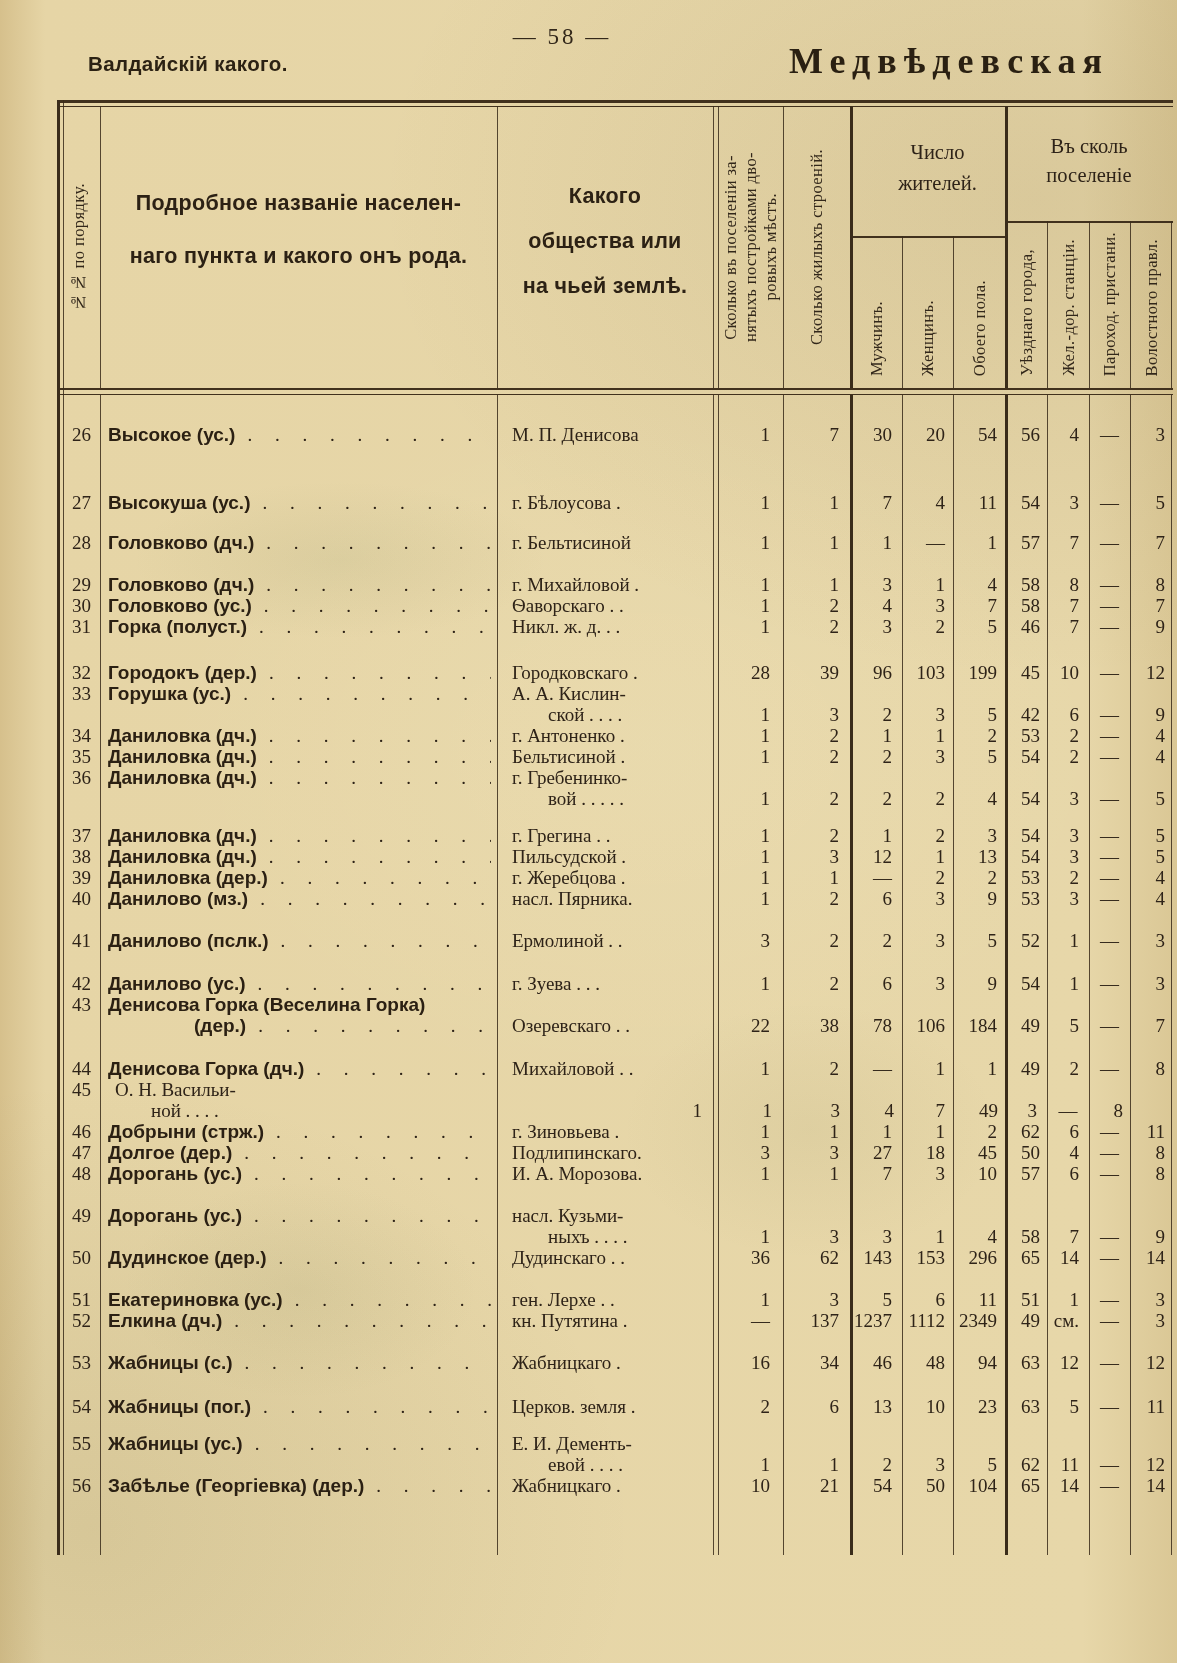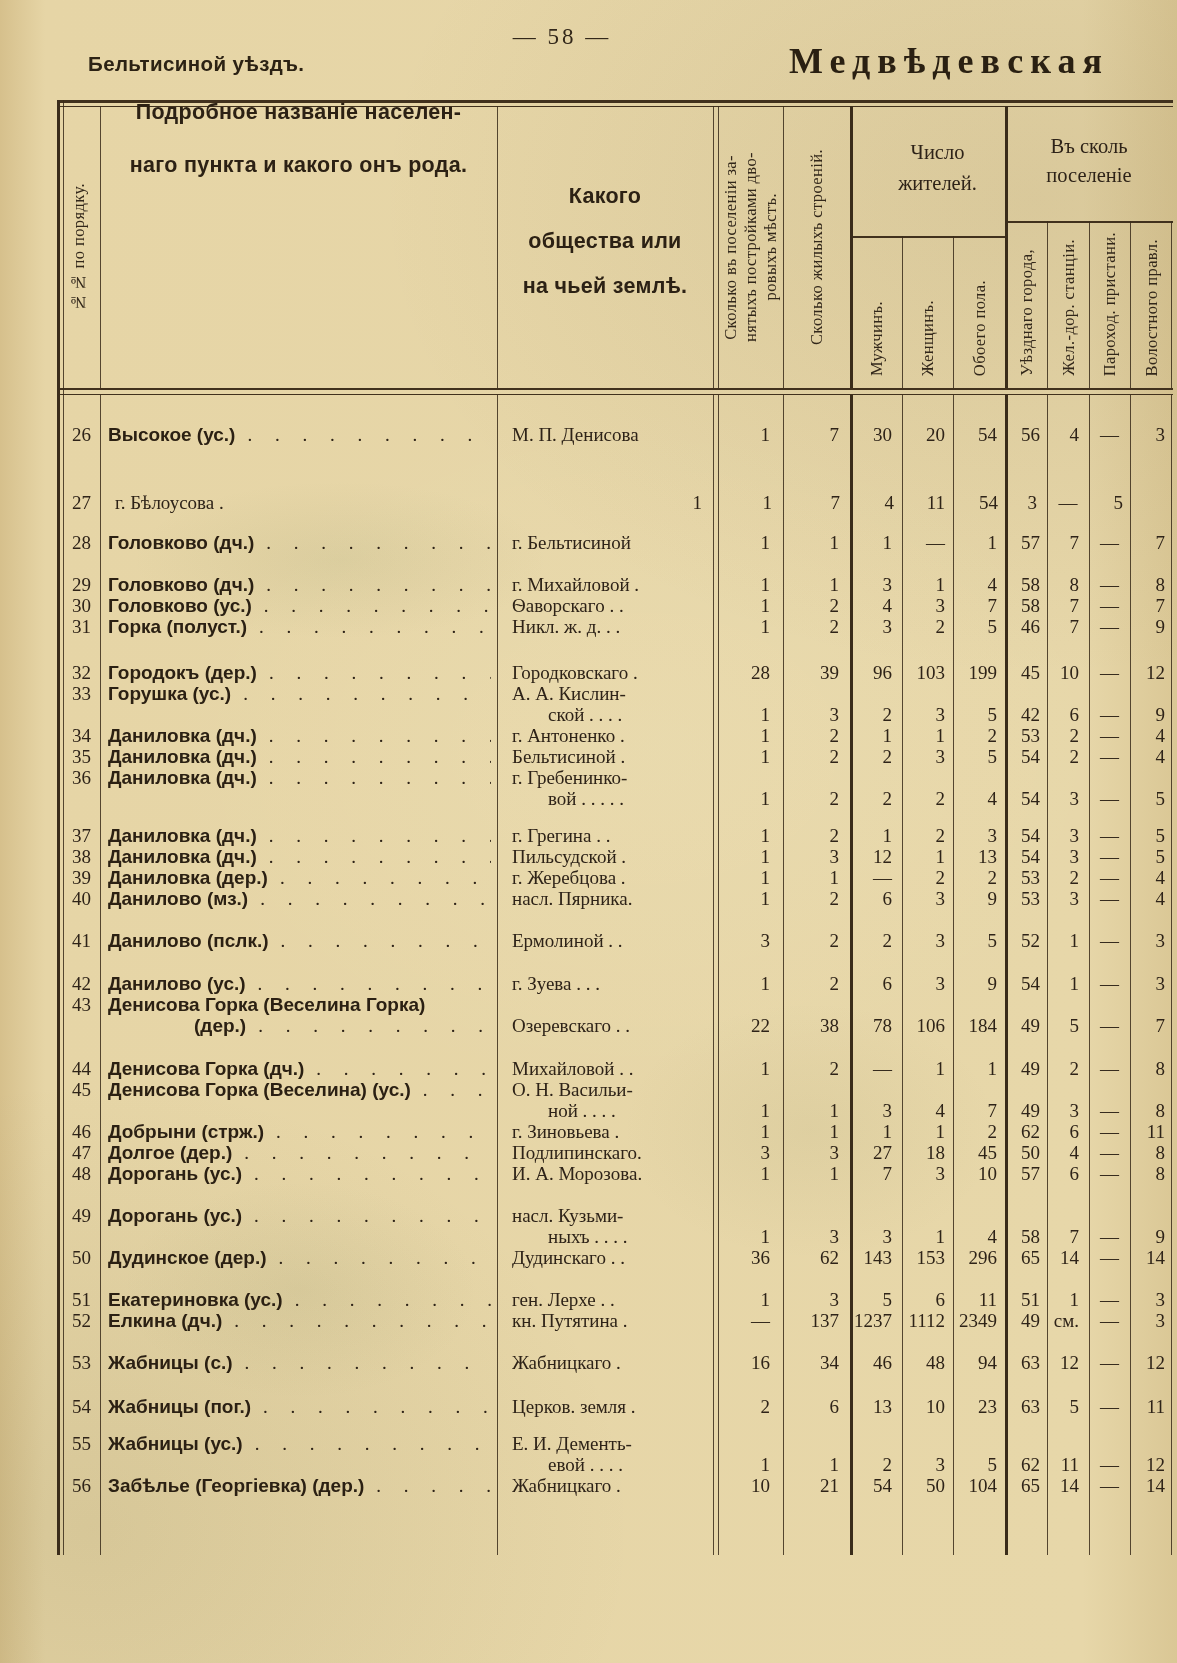--- a/index.html
+++ b/index.html
@@ -42,21 +42,21 @@
 
   
   .thead{position:absolute;left:0;top:0;width:100%;height:295px;}
   .hc{position:absolute;display:flex;}
   .vt{writing-mode:vertical-rl;transform:rotate(180deg);
       font-size:16.5px;letter-spacing:.4px;line-height:19px;color:#32271a;white-space:nowrap;}
   .h-big{font-family:"Liberation Sans","DejaVu Sans",sans-serif;
       font-weight:700;font-size:21.5px;color:#2c2114;letter-spacing:.3px;}
   .th-num{left:0;top:6px;width:43px;height:282px;align-items:center;justify-content:center;}
   .th-name{left:43px;top:0;width:397px;height:288px;flex-direction:column;
-      align-items:center;gap:28px;padding-bottom:28px;box-sizing:border-box;}
+      align-items:center;justify-content:center;gap:28px;padding-bottom:28px;box-sizing:border-box;}
   .th-soc{left:440px;top:0;width:216px;height:296px;flex-direction:column;
       align-items:center;justify-content:center;gap:20px;padding-bottom:14px;box-sizing:border-box;}
   .th-plots{left:661px;top:6px;width:65px;height:282px;align-items:center;justify-content:center;gap:1px;}
   .th-dwell{left:726px;top:6px;width:67px;height:282px;align-items:center;justify-content:center;}
   .th-res{left:793px;top:0;width:175px;height:136px;flex-direction:column;
       align-items:center;justify-content:center;gap:8px;font-size:20.5px;}
   .th-dist{left:948px;top:0;width:168px;height:121px;flex-direction:column;
       align-items:center;justify-content:center;gap:6px;font-size:20.5px;}
   .sub{top:136px;height:152px;align-items:flex-end;justify-content:center;
       padding-bottom:12px;box-sizing:border-box;}
@@ -88,21 +88,21 @@
 </style>
 </head>
 <body>
 
 <div class="page">
   <div class="stain s1"></div>
   <div class="stain s2"></div>
   <div class="stain s3"></div>
 
   <div class="pg-num">— 58 —</div>
-  <div class="pg-uyezd">Бельтисиной уѣздъ.</div>
+  <div class="pg-uyezd">Валдайскій какого.</div>
   <div class="pg-volost">Медвѣдевская</div>
 
   <div class="tbl">
 
     <div class="hl" style="left:0;top:0;right:0;height:2.5px"></div>
     <div class="hl" style="left:0;top:5.5px;right:0;height:1px"></div>
     <div class="hl" style="left:0;top:288px;right:0;height:2px"></div>
     <div class="hl" style="left:0;top:293.5px;right:0;height:1px"></div>
     <div class="vl th" style="left:0;top:0;height:1455px"></div>
     <div class="vl" style="left:6px;top:0;height:1455px"></div>
@@ -206,20 +206,26 @@
           <div class="c cv p2">30</div>
           <div class="c cv p3">20</div>
           <div class="c cv p4">54</div>
           <div class="c cv p5">56</div>
           <div class="c cv p6">4</div>
           <div class="c cv p7">—</div>
           <div class="c cv p8">3</div>
         </div>
         <div class="trow" style="margin-top: 47px;">
           <div class="c cnum">27</div>
+          <div class="c cname">
+            <div class="nline">
+              <span>Высокуша (ус.)</span>
+              <span class="lead"></span>
+            </div>
+          </div>
           <div class="c csoc">
             <div class="sline">г. Бѣлоусова .</div>
           </div>
           <div class="c cv p0">1</div>
           <div class="c cv p1">1</div>
           <div class="c cv p2">7</div>
           <div class="c cv p3">4</div>
           <div class="c cv p4">11</div>
           <div class="c cv p5">54</div>
           <div class="c cv p6">3</div>
@@ -583,26 +589,20 @@
           <div class="c cv p2">—</div>
           <div class="c cv p3">1</div>
           <div class="c cv p4">1</div>
           <div class="c cv p5">49</div>
           <div class="c cv p6">2</div>
           <div class="c cv p7">—</div>
           <div class="c cv p8">8</div>
         </div>
         <div class="trow" style="margin-top: 0px;">
           <div class="c cnum">45</div>
-          <div class="c cname">
-            <div class="nline">
-              <span>Денисова Горка (Веселина) (ус.)</span>
-              <span class="lead"></span>
-            </div>
-          </div>
           <div class="c csoc">
             <div class="sline">О. Н. Васильи-</div>
             <div class="sline sind">ной . . . .</div>
           </div>
           <div class="c cv p0">1</div>
           <div class="c cv p1">1</div>
           <div class="c cv p2">3</div>
           <div class="c cv p3">4</div>
           <div class="c cv p4">7</div>
           <div class="c cv p5">49</div>

